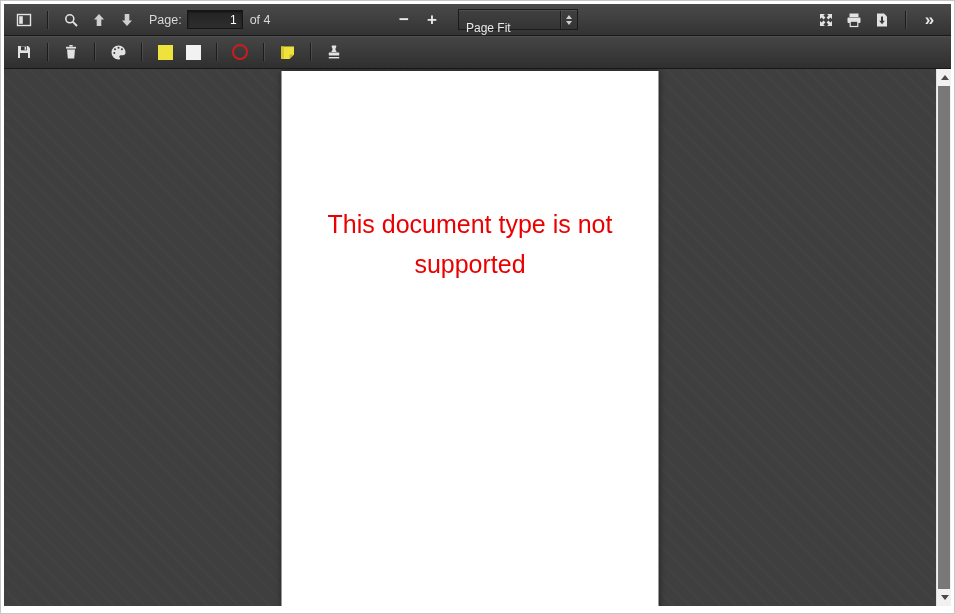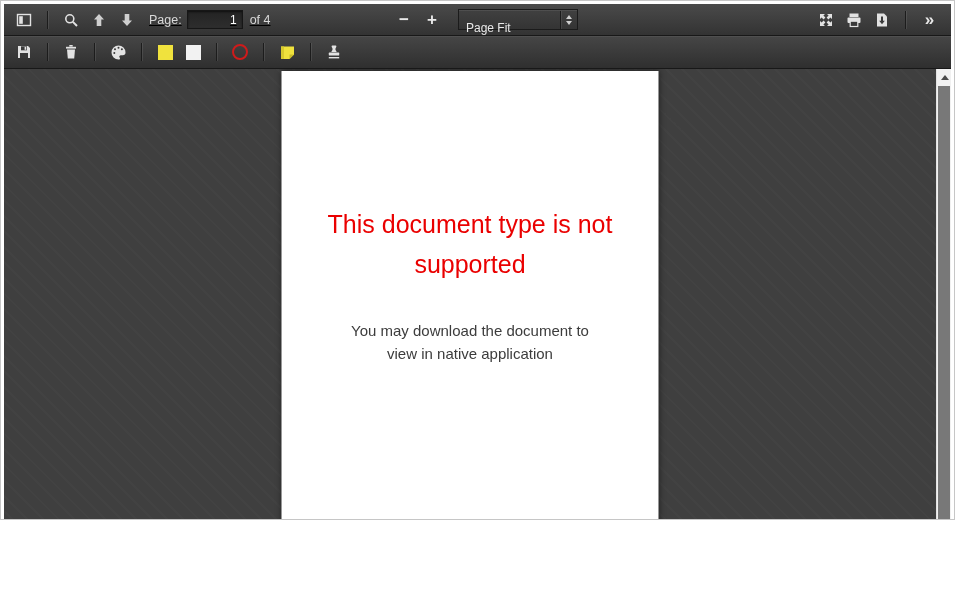--- a/index.html
+++ b/index.html
@@ -1,17 +1,17 @@
 <!DOCTYPE html>
 <html style="--error-red: #ea0000; --subtitle-gray: #3c3c3c; --highlight-yellow: #f0e23d; --shape-white: #f2f2f2; --circle-red: #cf1b1b;"><head>
 <meta charset="utf-8">
 <style>
   * { margin:0; padding:0; box-sizing:border-box; }
   html,body { background:#ffffff; font-family:"Liberation Sans", sans-serif; }
-  .frame { position:relative; width:955px; height:520px; border:1px solid #c6c6c6; background:#ffffff; padding:3px 3px 0 3px; overflow:hidden;text-decoration:underline; }
+  .frame { position:relative; width:955px; height:614px; border:1px solid #c6c6c6; background:#ffffff; padding:3px 3px 0 3px; overflow:hidden; }
 
   
   .toolbar { position:relative; height:32px; background:linear-gradient(#4a4a4a,#333333); border-bottom:1px solid #181818; display:flex; align-items:center; }
   .toolbar-anno { height:33px; background:linear-gradient(#464646,#2f2f2f); box-shadow:inset 0 1px 0 rgba(255,255,255,.06); }
   .tb-group { display:flex; align-items:center; height:100%; }
   .tb-left { padding-left:6px; }
   .tb-center { position:absolute; left:386px; top:0; height:100%; display:flex; align-items:center; }
   .tb-right { position:absolute; right:8px; top:0; height:100%; display:flex; align-items:center; }
   .tbtn { width:28px; height:26px; display:flex; align-items:center; justify-content:center; background:transparent; border:none; cursor:pointer; border-radius:2px; }
   .sep { width:1px; height:18px; background:#1c1c1c; box-shadow:1px 0 0 rgba(255,255,255,.09); margin:0 9px; }
@@ -210,21 +210,20 @@
           </svg>
         </span>
       </button>
     </div>
   </div>
 
   <div class="viewer">
     <div class="page-area">
       <div class="page">
         <div class="error-title">This document type is not supported</div>
-        <div class="error-subtitle">You may download the document to view in native application</div>
       </div>
     </div>
 
     <div class="scrollbar">
       <div class="scroll-btn up">
         <span class="sb-tri-up"></span>
       </div>
       <div class="scroll-thumb"></div>
       <div class="scroll-btn down">
         <span class="sb-tri-down"></span>

